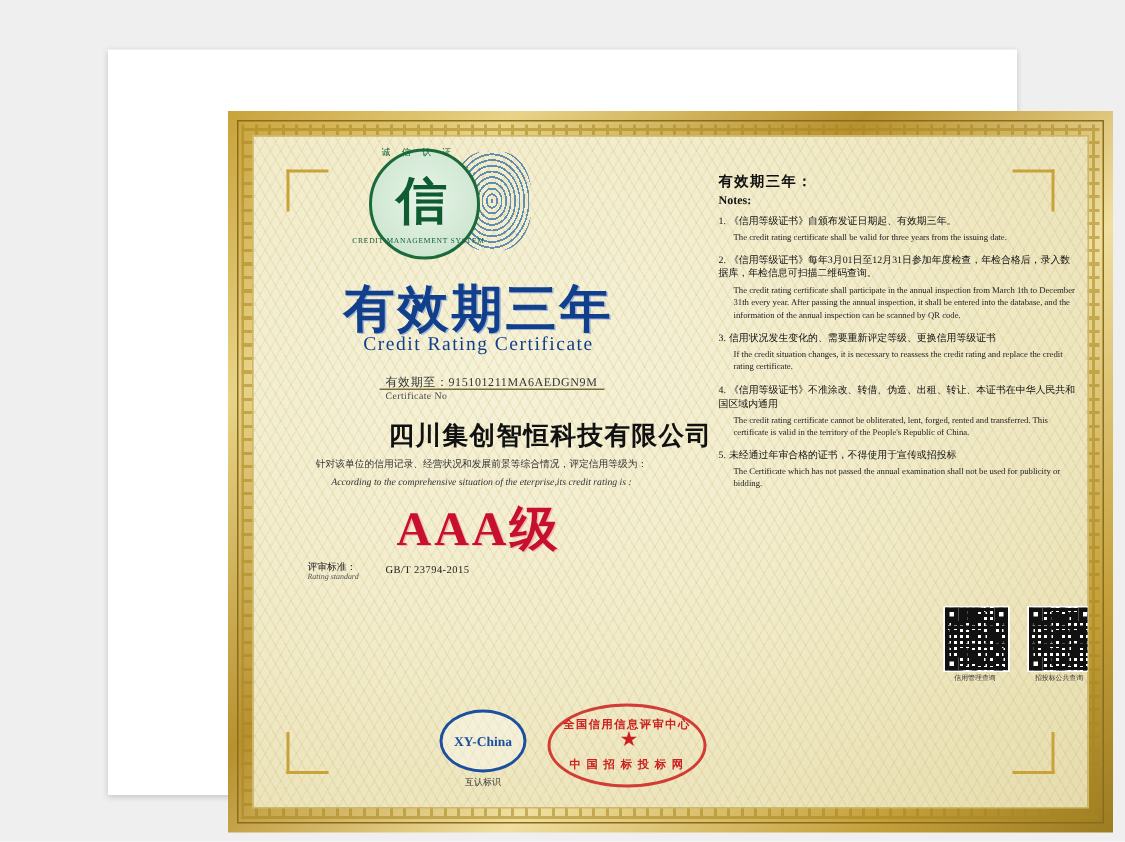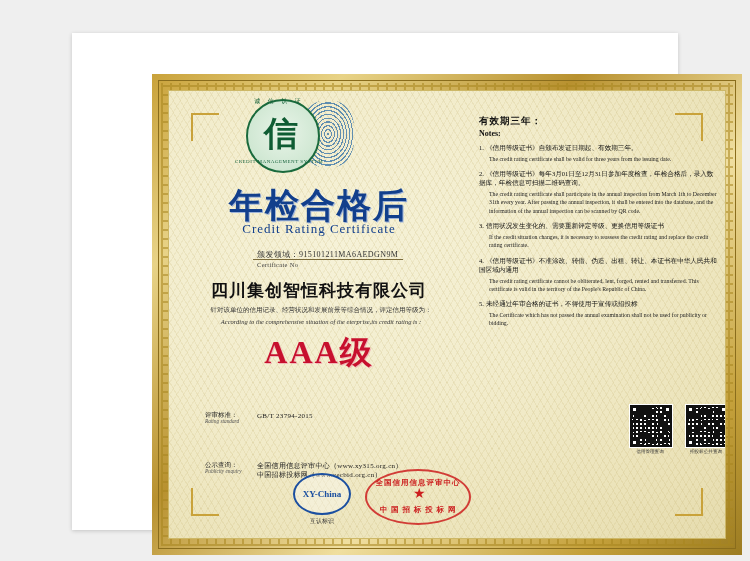--- a/index.html
+++ b/index.html
@@ -101,39 +101,39 @@
     position:absolute;left:88px;top:158px;font-size:8px;color:#333;letter-spacing:.4px;
   }
   .certno-en{
     position:absolute;left:88px;top:170px;font-size:6.5px;color:#444;letter-spacing:.3px;
   }
   .rule{
     position:absolute;left:84px;top:168px;width:150px;border-top:1px solid #7a6a3a;
   }
   .company{
     position:absolute;left:0;top:188px;width:300px;text-align:center;
-    font-size:17px;font-weight:bold;color:#111;letter-spacing:1px;
+    font-size:17px;font-weight:bold;color:#111;letter-spacing:1px;padding-left:48px;
   }
   .desc-cn{
     position:absolute;left:18px;top:214px;width:268px;text-align:center;
     font-size:6.5px;color:#333;line-height:1.5;
   }
   .desc-en{
     position:absolute;left:18px;top:226px;width:268px;text-align:center;
     font-size:6.5px;color:#333;line-height:1.5;font-style:italic;
   }
   .grade{
     position:absolute;left:0;top:240px;width:300px;text-align:center;
     font-size:32px;font-weight:bold;color:#c7102e;letter-spacing:2px;
     text-shadow:1px 1px 0 #f0b8b8;
   }
   .meta{
     position:absolute;left:36px;top:284px;width:240px;font-size:6.5px;color:#222;
   }
-  .meta-row{display:flex;align-items:flex-start;margin-bottom:3px;margin-top:36px;}
+  .meta-row{display:flex;align-items:flex-start;margin-bottom:3px;}
   .meta-label{width:52px;flex:0 0 52px;line-height:1.15;}
   .meta-label .cn{display:block;font-size:6.5px;}
   .meta-label .en{display:block;font-size:5.3px;color:#555;font-style:italic;}
   .meta-val{font-size:7px;letter-spacing:.3px;padding-top:1px;}
   .meta-val.two{line-height:1.35;}
   
   .seal-xy{
     position:absolute;left:124px;top:382px;width:58px;height:42px;
   }
   .seal-xy .oval{
@@ -235,50 +235,43 @@
         <div class="left">
 
           <div class="emblem">
             <div class="fingerprint"></div>
             <div class="ring"></div>
             <div class="xin">信</div>
             <div class="arc-top">诚 信 认 证</div>
             <div class="arc-bot">CREDIT MANAGEMENT SYSTEM</div>
           </div>
 
-          <div class="title-cn">年检合格后</div>
+          <div class="title-cn">有效期三年</div>
           <div class="title-en">Credit Rating Certificate</div>
 
           <div class="certno">
-            <span>颁发领域：</span><span>915101211MA6AEDGN9M</span>
+            <span>有效期至：</span><span>915101211MA6AEDGN9M</span>
           </div>
           <div class="rule"></div>
           <div class="certno-en">Certificate  No</div>
 
           <div class="company">四川集创智恒科技有限公司</div>
 
           <div class="desc-cn">针对该单位的信用记录、经营状况和发展前景等综合情况，评定信用等级为：</div>
           <div class="desc-en">According to the comprehensive situation of the eterprise,its credit rating is :</div>
 
           <div class="grade">AAA级</div>
 
           <div class="meta">
               <div class="meta-row">
                 <div class="meta-label">
                   <span class="cn">评审标准：</span>
                   <span class="en">Rating standard</span>
                 </div>
                 <div class="meta-val">GB/T 23794-2015</div>
-              </div>
-              <div class="meta-row">
-                <div class="meta-label">
-                  <span class="cn">公示查询：</span>
-                  <span class="en">Publicity enquiry</span>
-                </div>
-                <div class="meta-val two">全国信用信息评审中心（www.xy315.org.cn）<br>中国招标投标网（www.cecbid.org.cn）</div>
               </div>
             </div>
 
           <div class="seal-xy">
             <div class="oval"></div>
             <div class="txt">XY-China</div>
             <div class="cap">互认标识</div>
           </div>
 
           <div class="seal-red">

